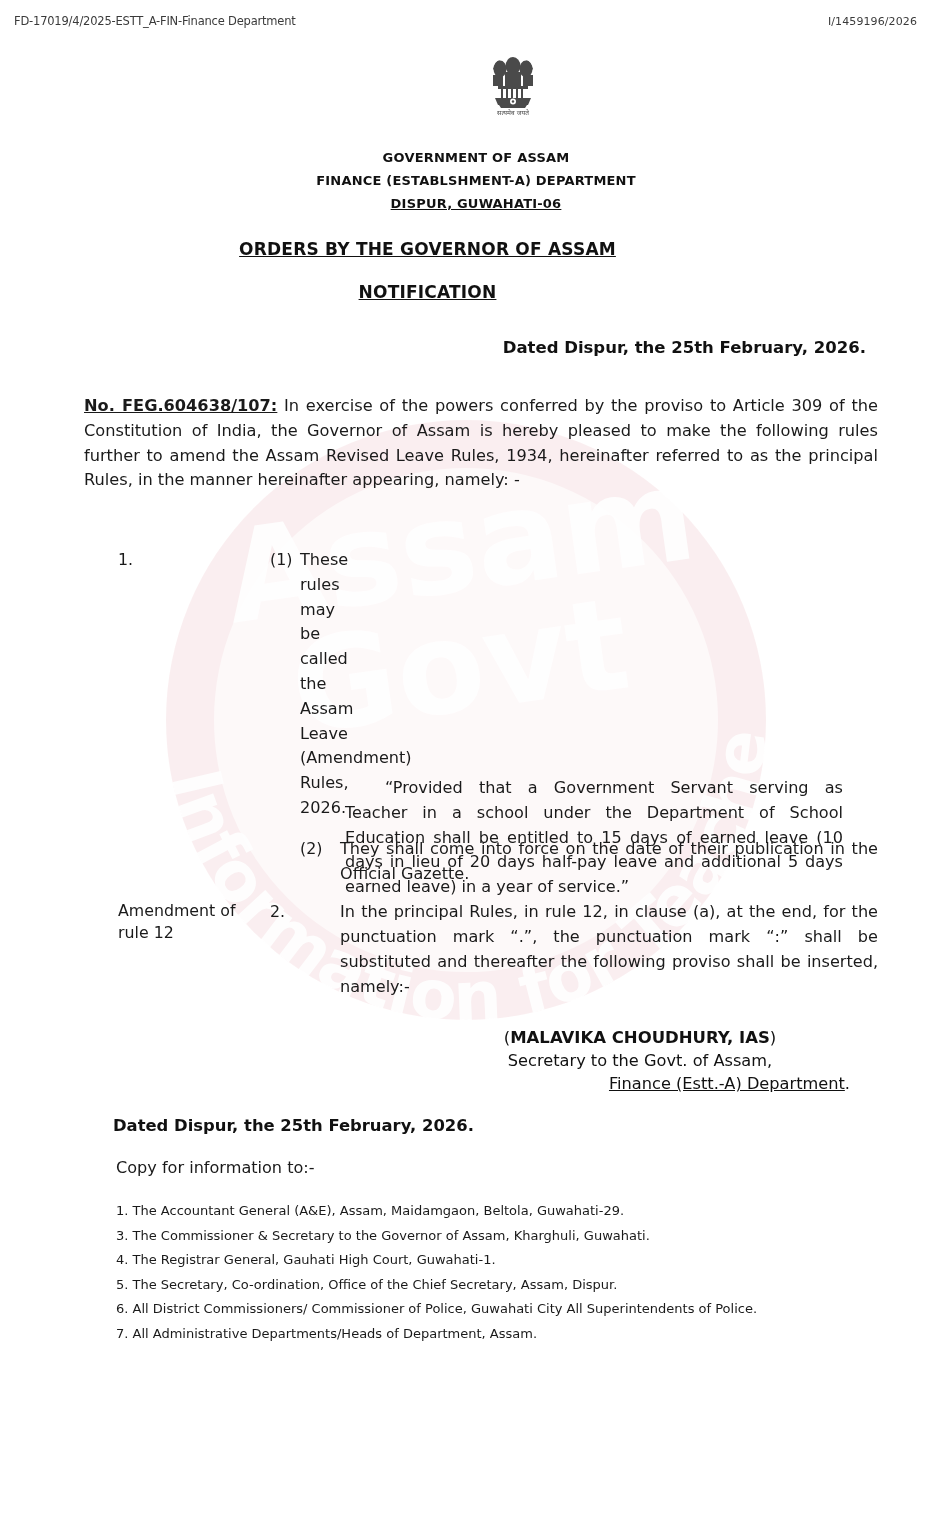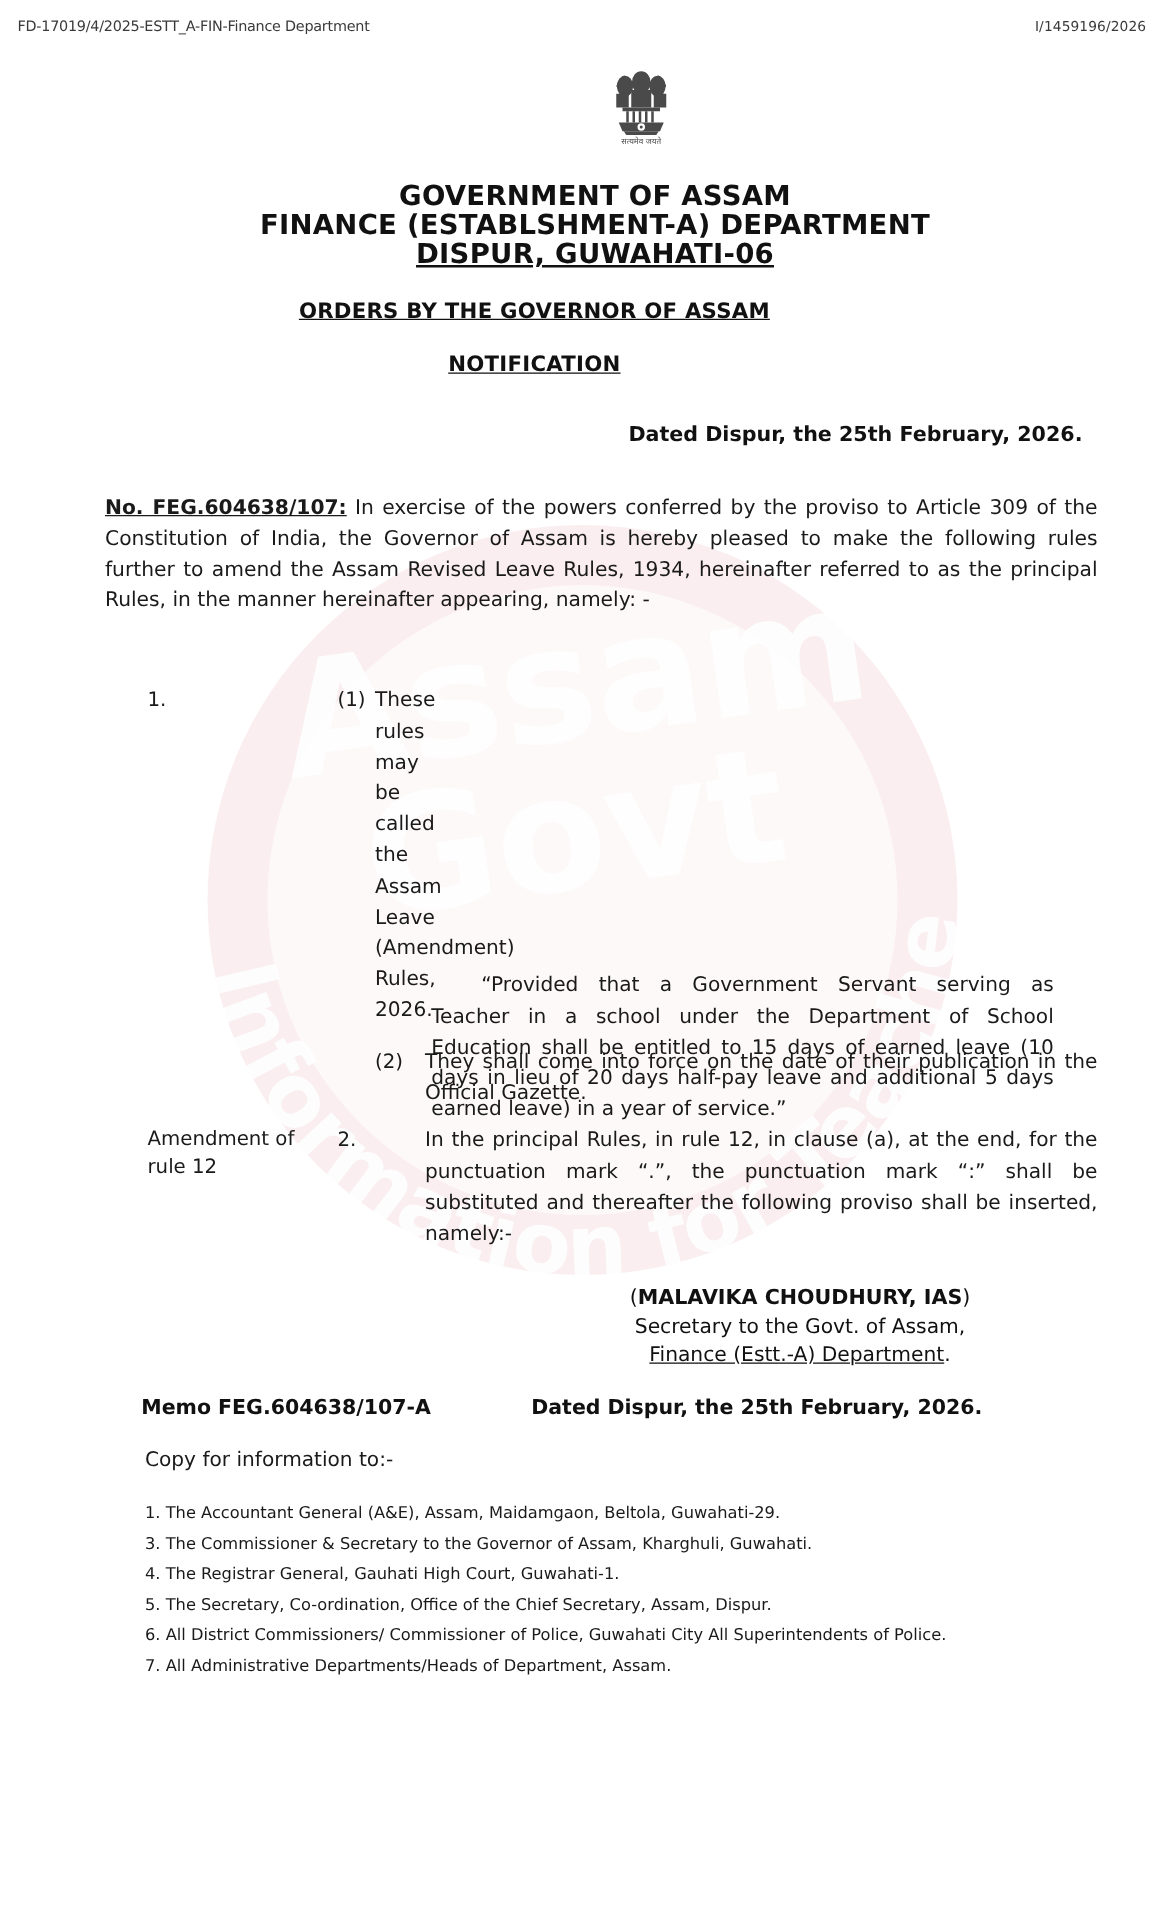--- a/index.html
+++ b/index.html
@@ -72,21 +72,21 @@
   .emblem { width: 52px; height: 68px; display: block; }
 
   .title-block {
     position: absolute;
     top: 146px; left: 0; width: 933px;
     text-align: center;
   }
   .title-block .t-line {
     font-family: "DejaVu Sans", sans-serif;
     font-weight: bold;
-    font-size: 22px;
+    font-size: 13px;
     line-height: 23px;
     letter-spacing: 0.2px;
     color: #111;
     padding-left: 19px;
   }
   .title-block .t-line.u { text-decoration: underline; }
 
   .subtitle {
     position: absolute;
     left: 0; width: 855px;
@@ -193,20 +193,21 @@
     line-height: 23px;
   }
   .signature .sig-name b { font-weight: bold; margin-top: 14px; }
   .signature .sig-role {
     font-size: 16.2px;
     line-height: 23px;
   }
   .signature .sig-dept {
     font-size: 16.2px;
     line-height: 23px;
+    text-align: right;
   }
   .signature .sig-dept .u { text-decoration: underline; }
 
   
   .memo-row {
     position: absolute;
     top: 1116px;
     left: 113px;
     width: 760px;
     display: flex;
@@ -337,21 +338,20 @@
 
     <div class="proviso">“Provided that a Government Servant serving as Teacher in a school under the Department of School Education shall be entitled to 15 days of earned leave (10 days in lieu of 20 days half-pay leave and additional 5 days earned leave) in a year of service.”</div>
 
     <div class="signature">
       <div class="sig-name"><span>(</span><b>MALAVIKA CHOUDHURY, IAS</b><span>)</span></div>
       <div class="sig-role">Secretary to the Govt. of Assam,</div>
       <div class="sig-dept"><span class="u">Finance (Estt.-A) Department</span><span>.</span></div>
     </div>
 
     <div class="memo-row">
-      <div class="memo-no">Memo FEG.604638/107-A</div>
       <div>Dated Dispur, the 25th February, 2026.</div>
     </div>
 
     <div class="copy-line">Copy for information to:-</div>
 
     <div class="dist-list">
       <div class="dist-item nojustify">1. The Accountant General (A&amp;E), Assam, Maidamgaon, Beltola, Guwahati-29.</div>
       <div class="dist-item nojustify">3. The Commissioner &amp; Secretary to the Governor of Assam, Kharghuli, Guwahati.</div>
       <div class="dist-item nojustify">4. The Registrar General, Gauhati High Court, Guwahati-1.</div>
       <div class="dist-item nojustify">5. The Secretary, Co-ordination, Office of the Chief Secretary, Assam, Dispur.</div>

